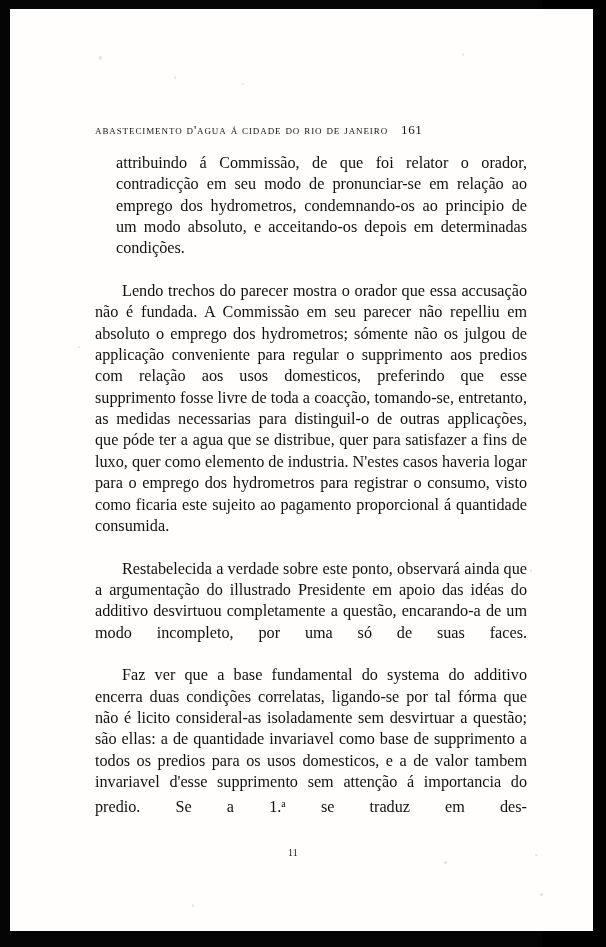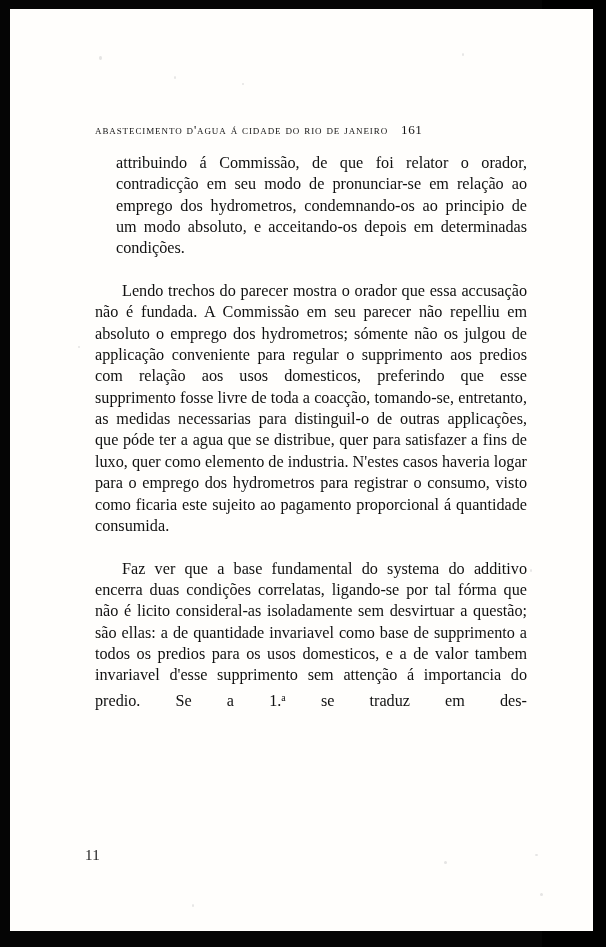--- a/index.html
+++ b/index.html
@@ -102,25 +102,25 @@
 
   .ordinal {
     font-size: 0.62em;
     vertical-align: 0.52em;
     text-decoration: none;
   }
 
   
   .signature-mark {
     position: absolute;
-    left: 75px;
+    left: 69px;
     top: 838px;
     width: 428px;
-    text-align: left;
-    font-size: 15px;
+    text-align: center;
+    font-size: 10px;
     color: #1b1b1b;
     letter-spacing: 0.3px;
   }
 </style>
 </head>
 <body>
 
 <div class="scan-frame">
 
   <div class="page-leaf">
@@ -136,19 +136,20 @@
     <div class="speckle" style="left:530px; top:884px; width:3px; height:3px;"></div>
     <div class="speckle" style="left:182px; top:895px; width:2px; height:3px;"></div>
 
     <div class="running-head">
       <span class="head-title">Abastecimento d'agua á cidade do Rio de Janeiro</span><span class="folio">161</span>
     </div>
 
     <div class="body-text">
       <p class="first">attribuindo á Commissão, de que foi relator o orador, contradicção em seu modo de pronunciar-se em relação ao emprego dos hydrometros, condemnando-os ao principio de um modo absoluto, e acceitando-os depois em determinadas condições.</p>
       <p>Lendo trechos do parecer mostra o orador que essa accusação não é fundada. A Commissão em seu parecer não repelliu em absoluto o emprego dos hydrometros; sómente não os julgou de applicação conveniente para regular o supprimento aos predios com relação aos usos domesticos, preferindo que esse supprimento fosse livre de toda a coacção, tomando-se, entretanto, as medidas necessarias para distinguil-o de outras applicações, que póde ter a agua que se distribue, quer para satisfazer a fins de luxo, quer como elemento de industria. N'estes casos haveria logar para o emprego dos hydrometros para registrar o consumo, visto como ficaria este sujeito ao pagamento proporcional á quantidade consumida.</p>
+      <p>Restabelecida a verdade sobre este ponto, observará ainda que a argumentação do illustrado Presidente em apoio das idéas do additivo desvirtuou completamente a questão, encarando-a de um modo incompleto, por uma só de suas faces.</p>
       <p><span>Faz ver que a base fundamental do systema do additivo encerra duas condições correlatas, ligando-se por tal fórma que não é licito consideral-as isoladamente sem desvirtuar a questão; são ellas: a de quantidade invariavel como base de supprimento a todos os predios para os usos domesticos, e a de valor tambem invariavel d'esse supprimento sem attenção á importancia do predio. Se a 1.</span><span class="ordinal">a</span><span> se traduz em des-</span></p>
     </div>
 
     <div class="signature-mark">11</div>
 
   </div>
 </div>
 
 </body></html>

